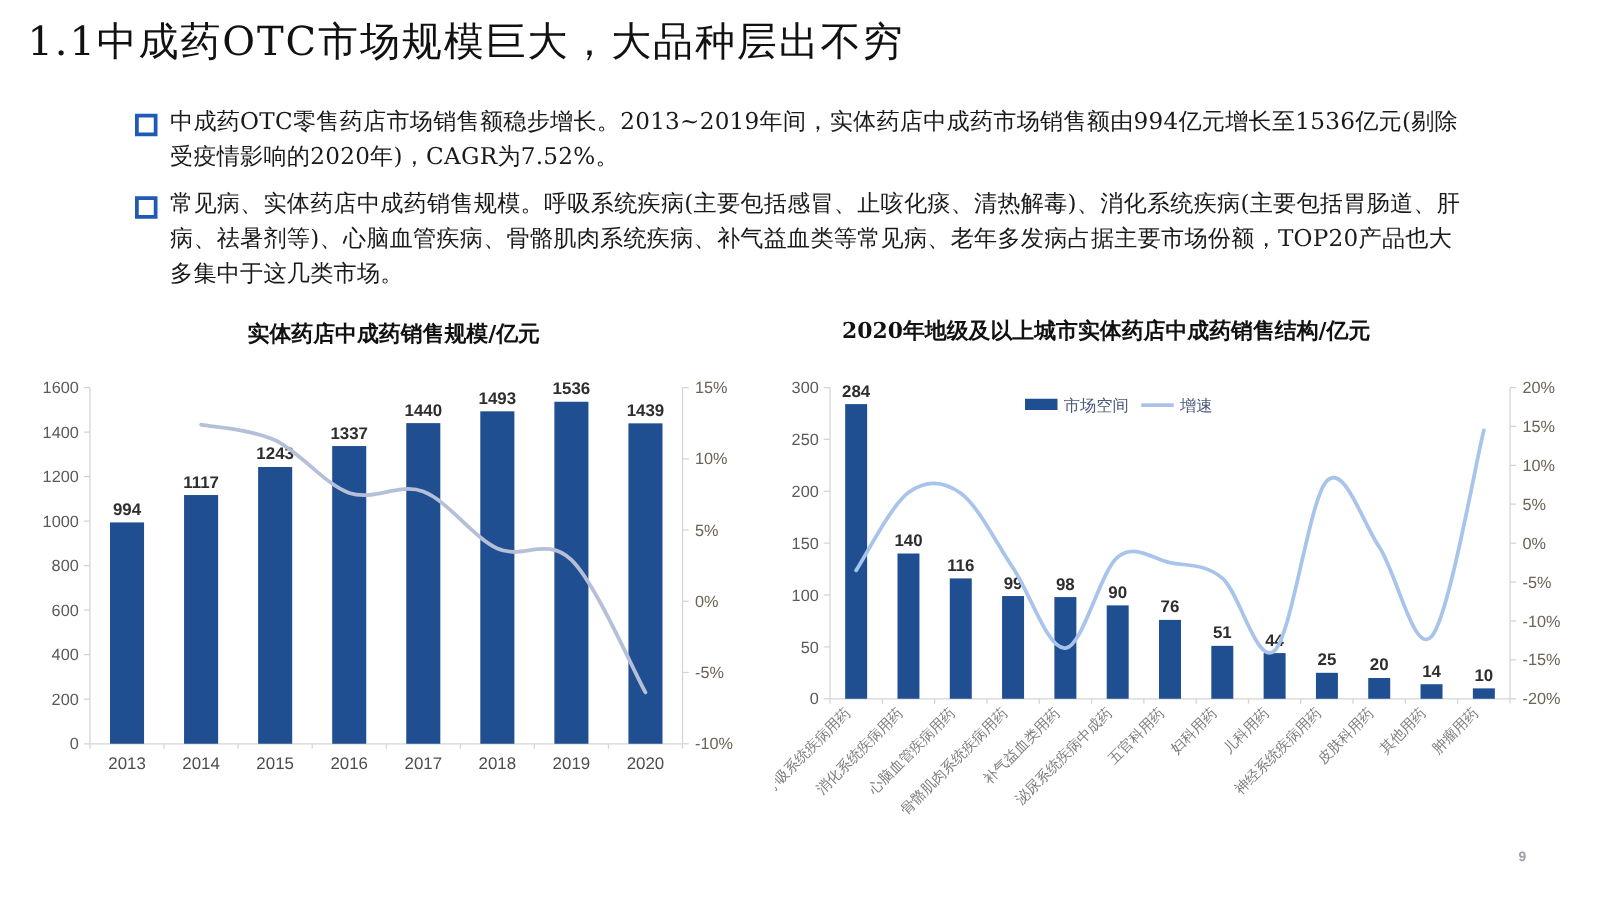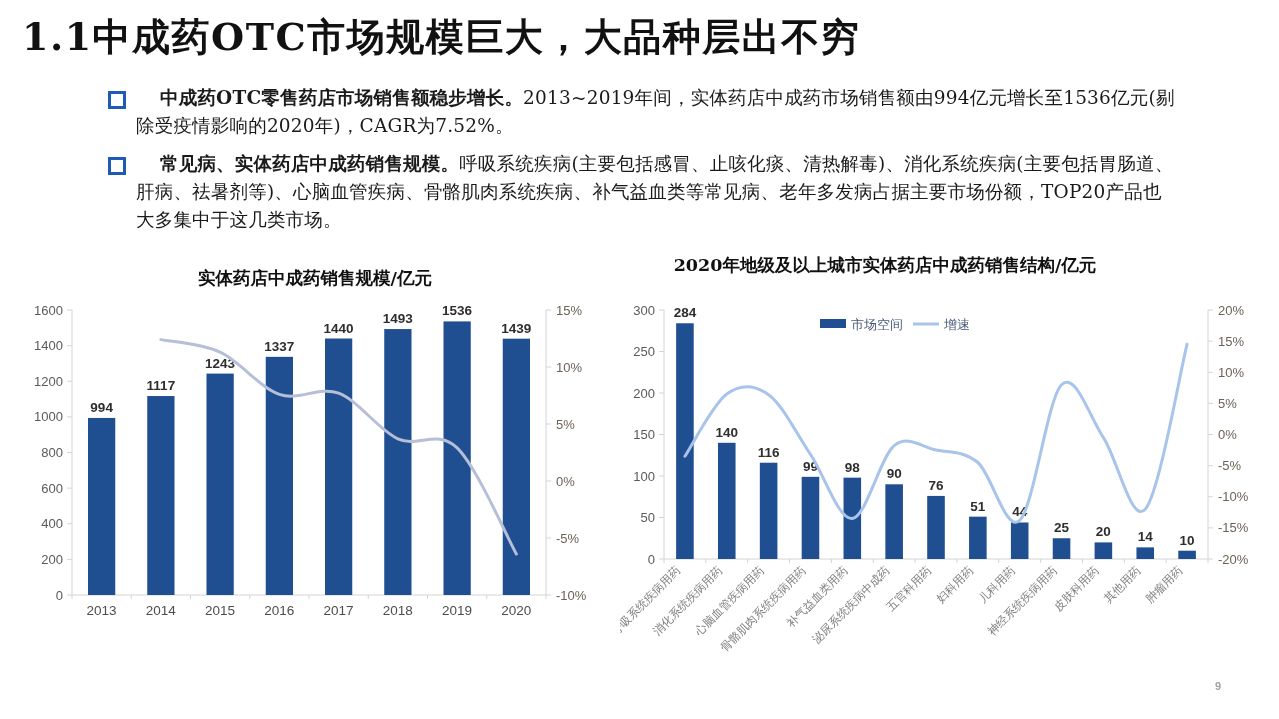--- a/index.html
+++ b/index.html
@@ -7,22 +7,22 @@
     width:1279px;height:719px;
     background:#ffffff;
     font-family:"Liberation Sans","DejaVu Sans",sans-serif;
     overflow:hidden;
     position:relative;
   }
   
   .slide-title{
     position:absolute;left:22px;top:12px;
     font-family:"DejaVu Serif","Liberation Serif",serif;
-    font-weight:bold;
-    font-size:38px;
+    font-weight:normal;
+    font-size:32px;
     letter-spacing:1.5px;
     color:#111111;
     white-space:nowrap;
   }
   
   .bullets{position:absolute;left:108px;top:84px;width:1070px;}
   .bullet{display:flex;align-items:flex-start;margin-bottom:10px;}
   .bullet-marker{
     flex:0 0 auto;
     width:12px;height:12px;
@@ -30,31 +30,31 @@
     background:#ffffff;
     margin-top:7px;margin-right:10px;
   }
   .bullet-text{
     font-family:"DejaVu Serif","Liberation Serif",serif;
     font-size:18.5px;
     line-height:28px;
     color:#1a1a1a;
     letter-spacing:.2px;
   }
-  .bullet-text b{font-weight:bold;margin-left:24px;}
+  .bullet-text b{font-weight:normal;}
   
   .chart-title{
     position:absolute;
     font-family:"DejaVu Serif","Liberation Serif",serif;
     font-weight:bold;
     font-size:17.5px;
     color:#111111;
     text-align:center;
   }
-  #chart-left-title{left:150px;top:255px;width:330px;margin-top:11px;}
+  #chart-left-title{left:150px;top:255px;width:330px;}
   #chart-right-title{left:635px;top:253px;width:500px;line-height:25px;}
   .chart-area{position:absolute;}
   #chart-left{left:18px;top:296px;width:590px;height:345px;}
   #chart-right{left:620px;top:296px;width:658px;height:375px;}
   svg{display:block;}
   .axis-label{
     font-family:"Liberation Sans","DejaVu Sans",sans-serif;
     font-size:13px;fill:#5a5a5a;
   }
   .axis-label-r{

